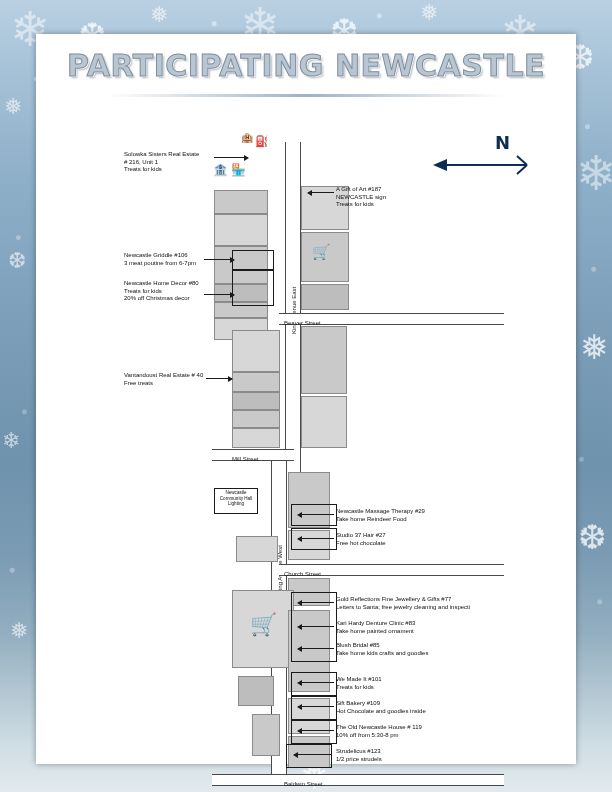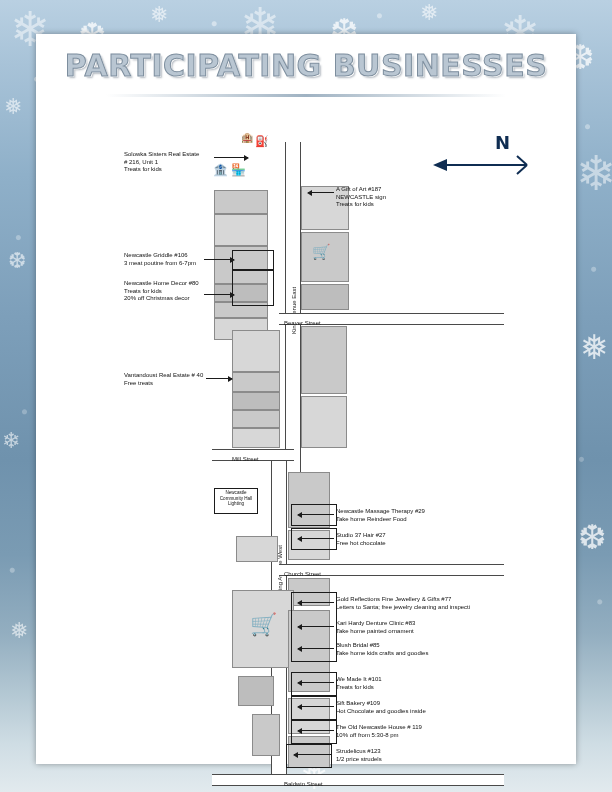--- a/index.html
+++ b/index.html
@@ -238,21 +238,21 @@
   <div class="snowflake sf2" style="left:2px; top:430px;">❄</div>
   <div class="snowflake" style="left:578px; top:520px;">❆</div>
   <div class="snowflake sf2" style="left:10px; top:620px;">❅</div>
   <div class="snowflake sf3" style="left:540px; top:690px;">❄</div>
   <div class="snowflake sf2" style="left:60px; top:740px;">❆</div>
   <div class="snowflake" style="left:300px; top:760px;">❅</div>
 </div>
 
 <div id="sheet">
 
-  <div id="title">PARTICIPATING BUSINESSES</div>
+  <div id="title">PARTICIPATING NEWCASTLE</div>
   <div id="title-rule"></div>
 
   <div id="map">
 
     <div id="north">
       <div class="n-letter">N</div>
       <svg width="100" height="26" viewBox="0 0 100 26">
         <line x1="10" y1="13" x2="96" y2="13" stroke="#0f2d52" stroke-width="2"></line>
         <polygon points="2,13 16,7 16,19" fill="#0f2d52"></polygon>
         <line x1="86" y1="4" x2="96" y2="13" stroke="#0f2d52" stroke-width="2"></line>

